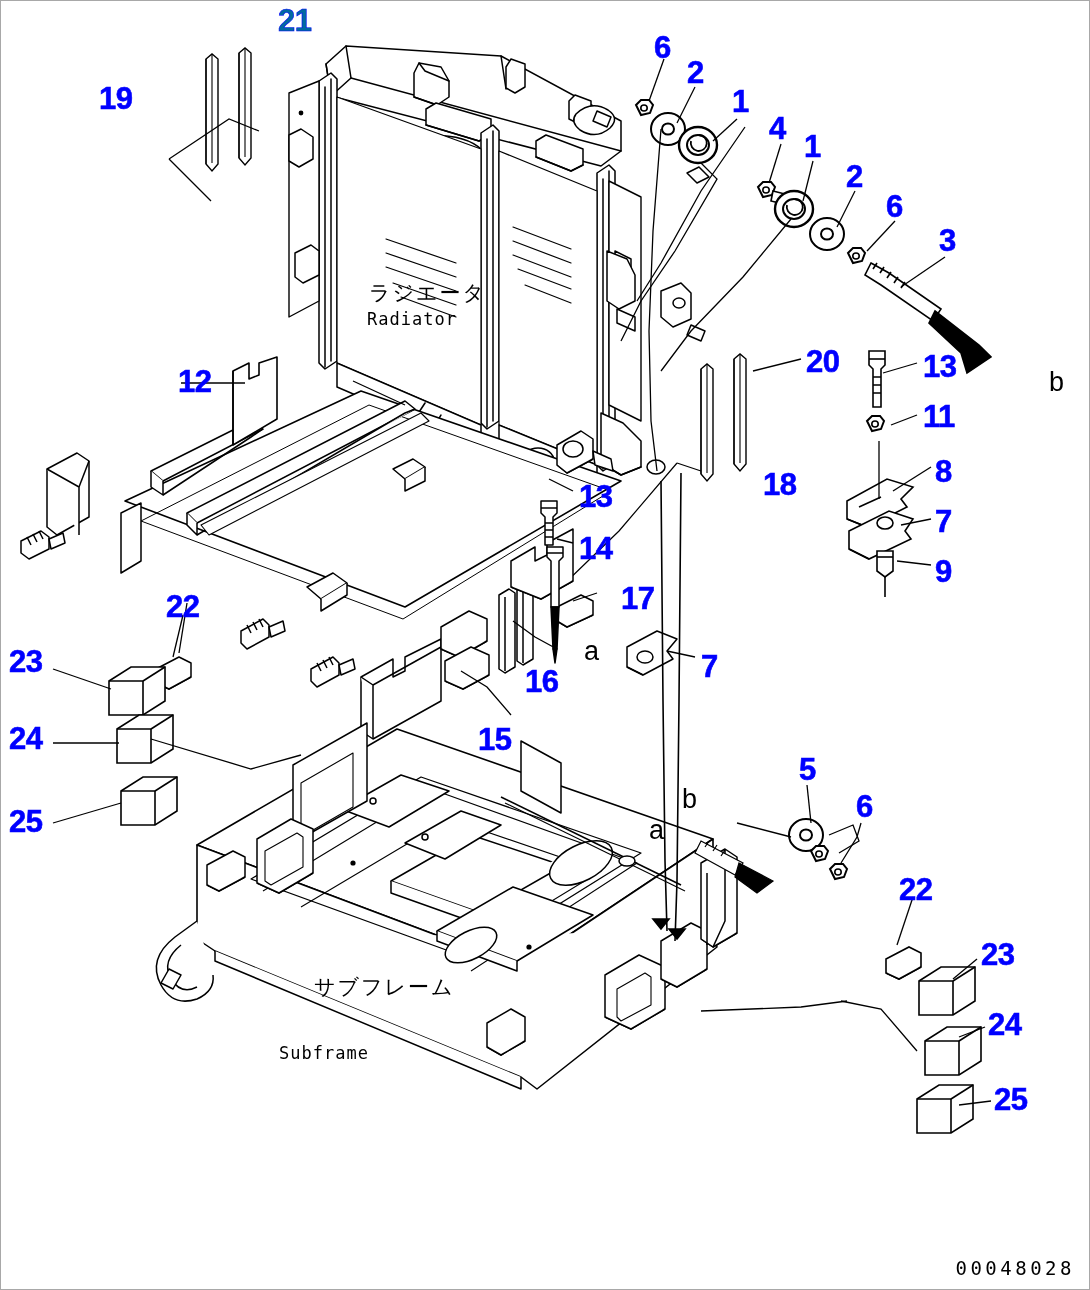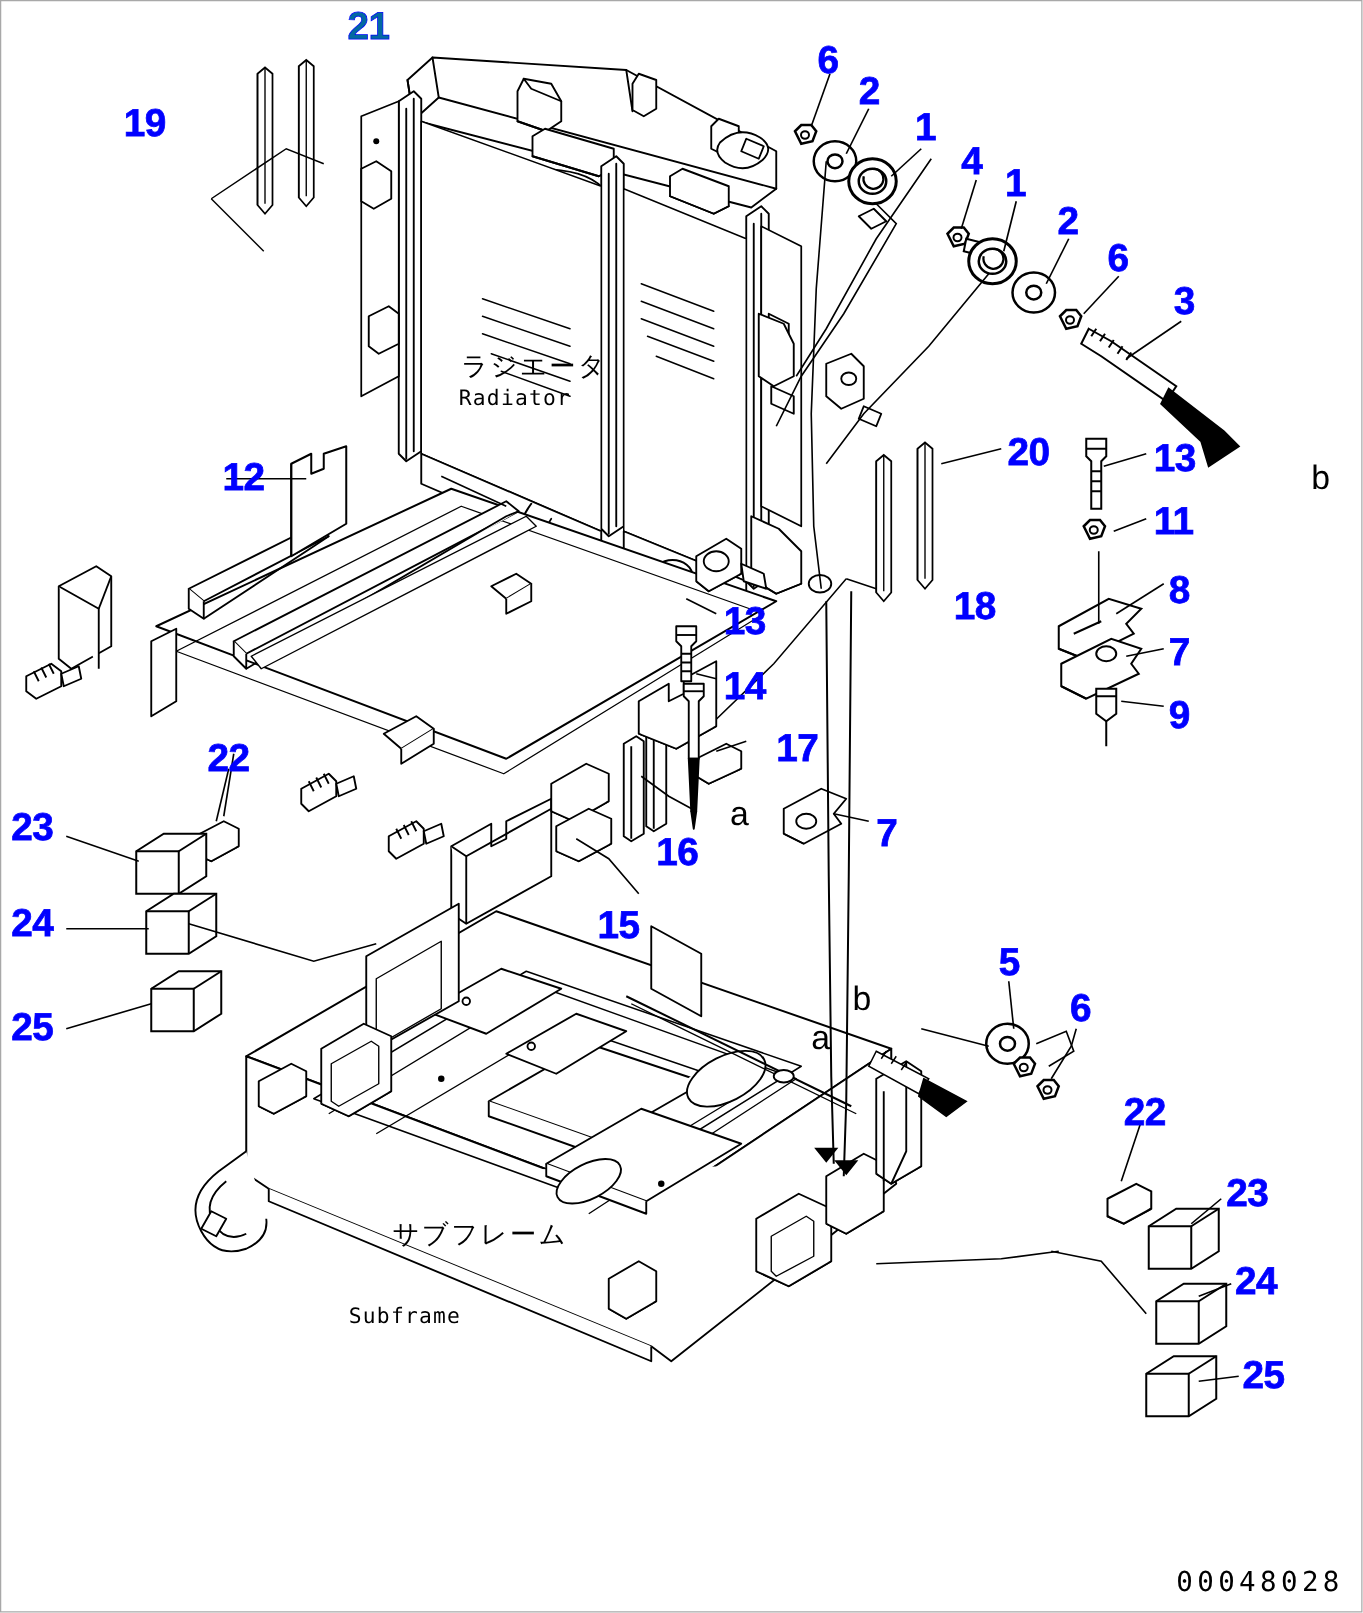--- a/index.html
+++ b/index.html
@@ -51,21 +51,21 @@
     font-size:17px;
     line-height:20px;
     letter-spacing:1px;
     white-space:nowrap;
   }
   #drawing-number{
     position:absolute;
     right:14px;bottom:10px;
     color:#000000;
     font-family:"DejaVu Sans Mono", monospace;
-    font-size:22px;
+    font-size:19px;
     letter-spacing:3.5px;
     white-space:nowrap;
   }
 </style>
 </head>
 <body>
 
 <div id="sheet">
 
   <svg id="art" viewBox="0 0 1090 1290">

